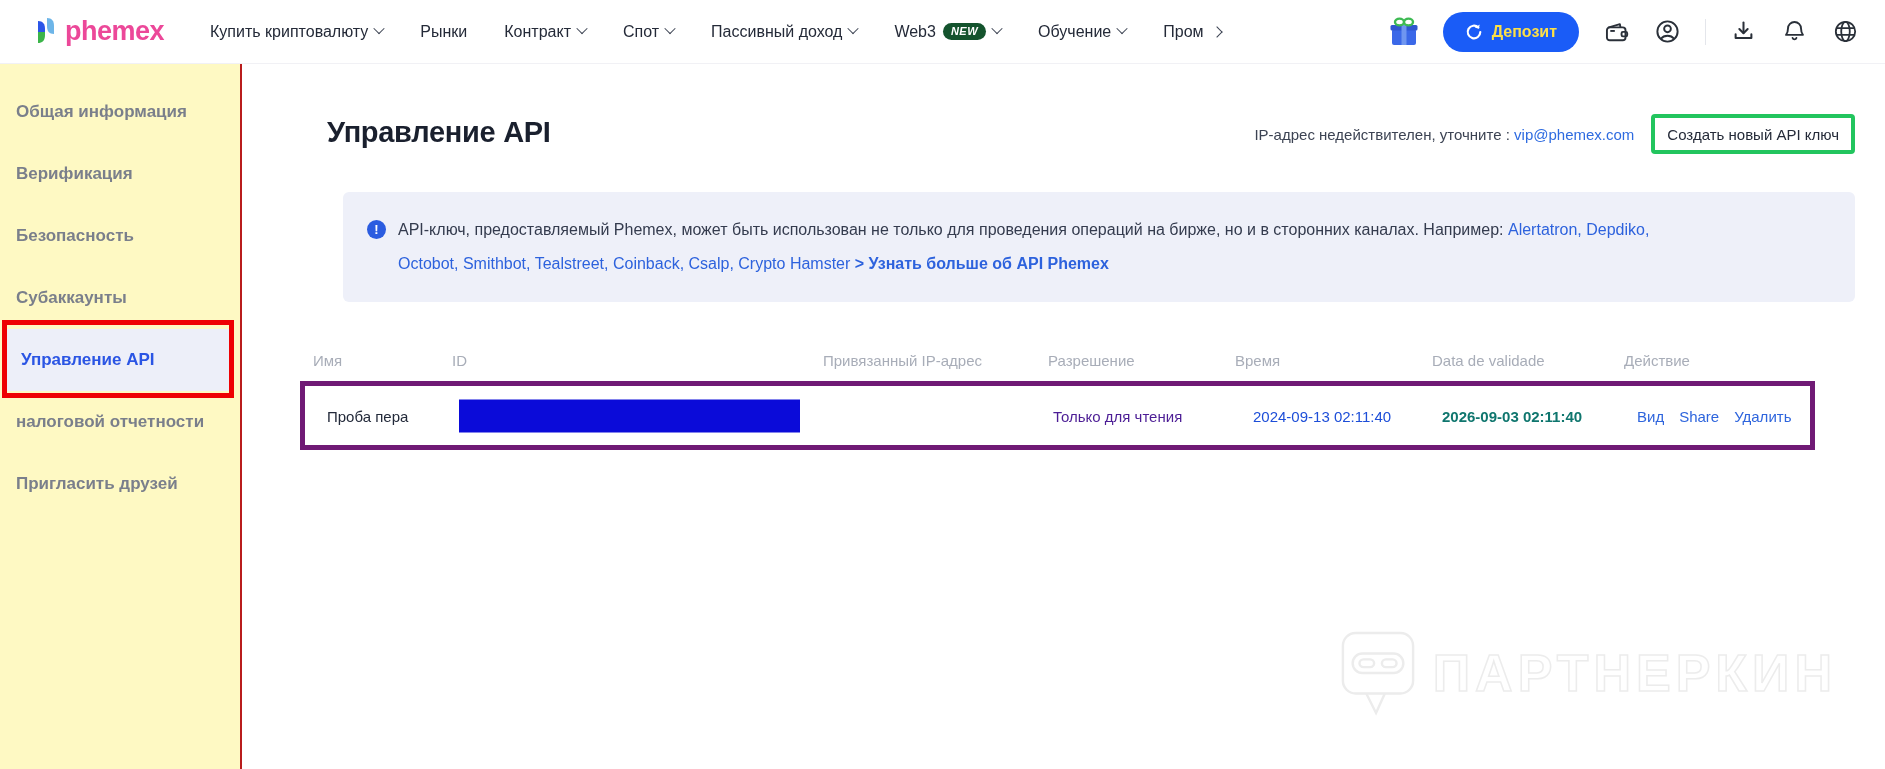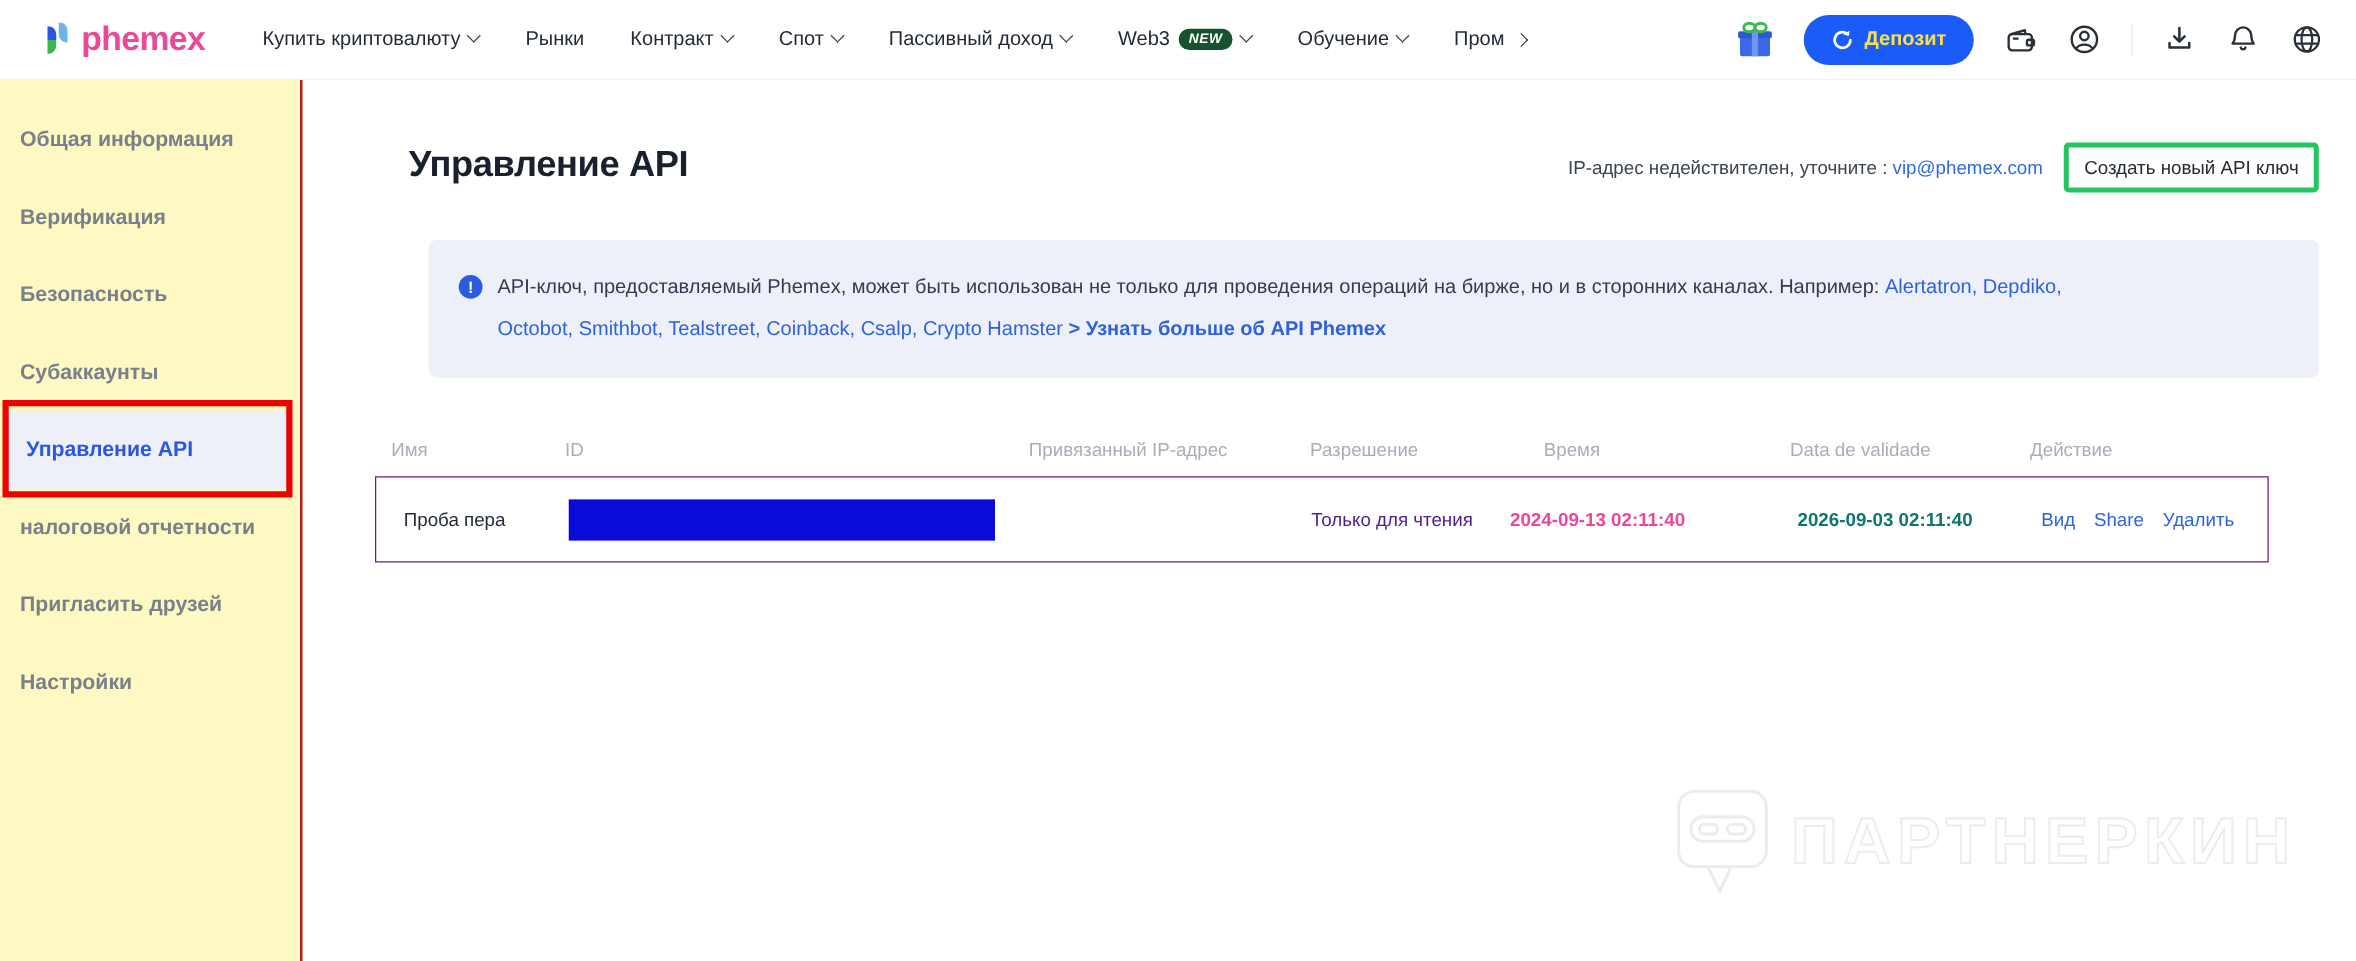--- a/index.html
+++ b/index.html
@@ -61,26 +61,26 @@
   .banner-text .blue { color:#2d62dd; cursor:pointer; }
   .banner-text .blue-bold { color:#2d62dd; font-weight:600; cursor:pointer; }
 
   
   .tbl-head { position:absolute; left:0; right:0; top:281px; height:36px; }
   .tbl-head span { position:absolute; top:7px; font-size:15px; color:#a8adb8; white-space:nowrap; }
   .h-name{left:20px;} .h-id{left:159px;} .h-ip{left:530px;} .h-perm{left:755px;}
   .h-time{left:942px;} .h-valid{left:1139px;} .h-action{left:1331px;}
 
   .tbl-row { position:absolute; left:7px; top:317px; width:1515px; height:69px;
-             border:1px solid #701a75; background:#fff; }
+             border:5px solid #701a75; background:#fff; }
   .tbl-row > * { position:absolute; top:50%; transform:translateY(-50%); white-space:nowrap; }
   .cell-name { left:22px; font-size:15px; color:#232a3a; }
   .redacted-id { left:154px; width:341px; height:33px; background:#0b0bd9; }
   .cell-perm { left:748px; font-size:15px; color:#4c1d95; }
-  .cell-time { left:907px; font-size:15px; font-weight:700; color:#ec4899; }
+  .cell-time { left:948px; font-size:15px; font-weight:400; color:#1d4ed8; }
   .cell-valid { left:1137px; font-size:15px; font-weight:600; color:#0f766e; }
   .cell-actions { left:1332px; display:flex; gap:15px; }
   .cell-actions span { font-size:15px; color:#2e65dd; cursor:pointer; }
 
   
   .watermark { position:absolute; right:48px; bottom:52px; display:flex; align-items:center;
                gap:16px; pointer-events:none; }
   .wm-text { font-size:52px; font-weight:700; letter-spacing:5px; color:transparent;
              -webkit-text-stroke:1.5px #ececec; }
 
@@ -194,21 +194,20 @@
 
   <aside>
     <ul>
       <li class="side-item">Общая информация</li>
       <li class="side-item">Верификация</li>
       <li class="side-item">Безопасность</li>
       <li class="side-item">Субаккаунты</li>
       <li class="side-item active">Управление API</li>
       <li class="side-item">налоговой отчетности</li>
       <li class="side-item">Пригласить друзей</li>
-      <li class="side-item">Настройки</li>
     </ul>
   </aside>
 
   <main>
     <h1 class="page-title">Управление API</h1>
 
     <div class="title-right">
       <span class="ip-note"><span>IP-адрес недействителен, уточните : </span><a>vip@phemex.com</a></span>
       <button class="create-btn">Создать новый API ключ</button>
     </div>

